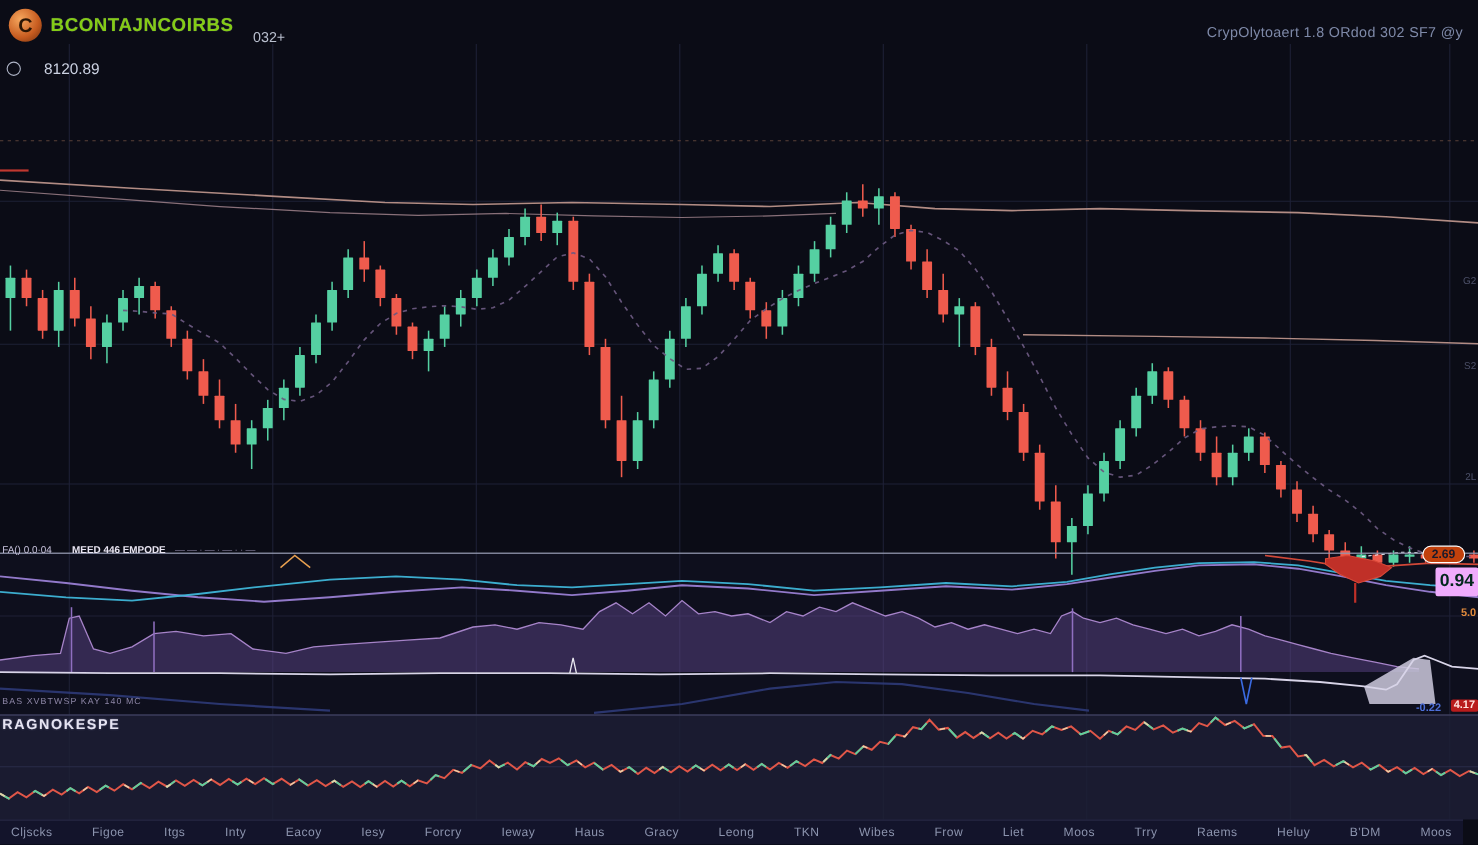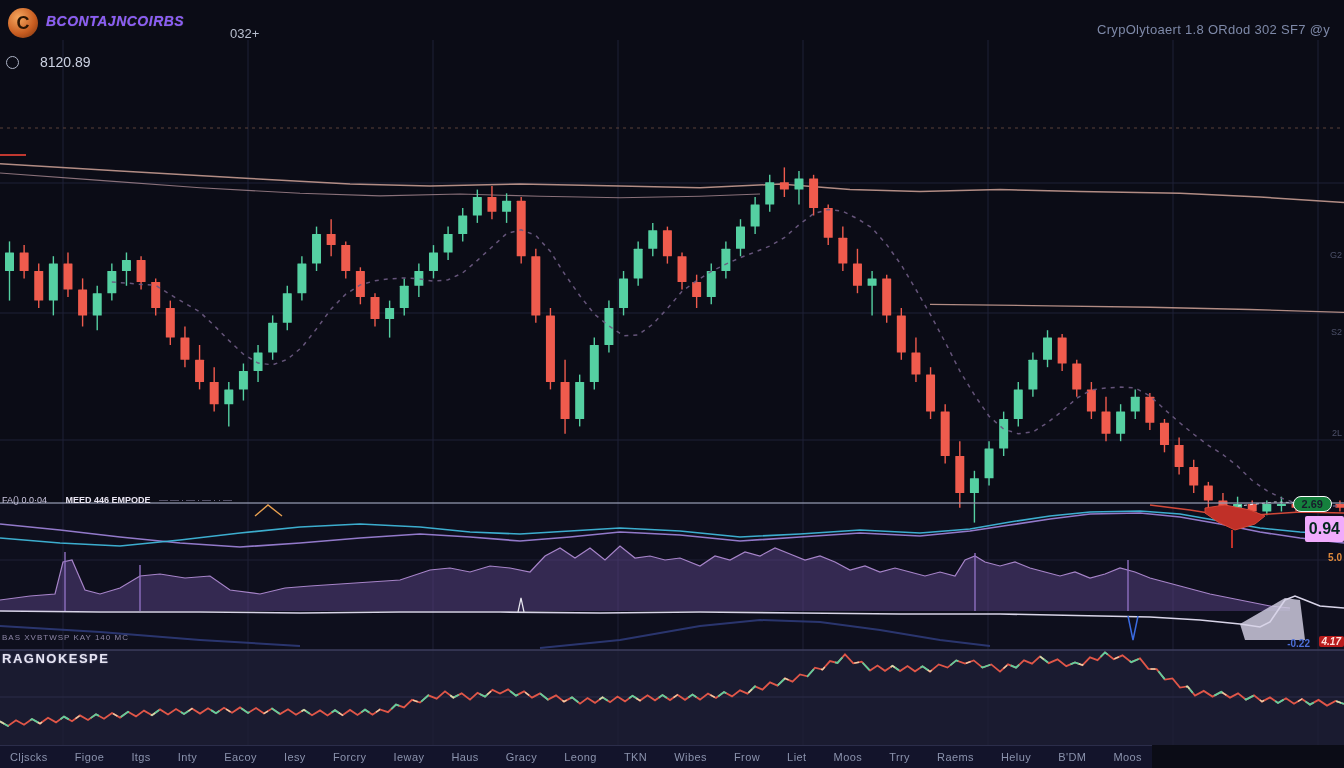--- a/index.html
+++ b/index.html
@@ -5,45 +5,45 @@
   html,body{margin:0;padding:0;background:#06070e;}
   #app{position:relative;width:1344px;height:768px;background:#0b0c16;overflow:hidden;
        font-family:"Liberation Sans","DejaVu Sans",sans-serif;color:#d7dae6;}
   #chart-canvas{position:absolute;left:0;top:0;}
   .abs{position:absolute;}
   
   #logo{left:8px;top:8px;width:30px;height:30px;border-radius:50%;
         background:radial-gradient(circle at 35% 32%,#f6a75e,#c75c20 58%,#6e2f0e);
         display:flex;align-items:center;justify-content:center;
         font-weight:bold;font-size:18px;color:#2a1504;}
-  #brand{left:46px;top:13px;font-size:14px;font-weight:bold;letter-spacing:.5px;color:#8b5cf6;
-         text-shadow:0 0 1px rgba(255,255,255,.35);font-style:italic;}
+  #brand{left:46px;top:13px;font-size:17px;font-weight:bold;letter-spacing:.5px;color:#84cc16;
+         text-shadow:0 0 1px rgba(255,255,255,.35);}
   #hdr-badge{left:230px;top:14px;font-size:13px;color:#b9bfce;margin-top:12px;}
   #price-row{left:6px;top:54px;font-size:14px;color:#ccd2e2;display:flex;align-items:center;gap:21px;}
   #price-ico{width:11px;height:11px;border-radius:50%;border:1.5px solid #aeb4c6;display:inline-block;}
   #status-right{right:14px;top:22px;font-size:13px;color:#7e89a8;letter-spacing:.3px;}
   
   #mid-label{left:2px;top:495px;font-size:9px;color:#c9c4de;white-space:nowrap;}
   #mid-label .seg2{color:#e9e5f2;font-weight:bold;margin-left:16px;}
   #mid-label .trail{color:#7d7794;margin-left:6px;letter-spacing:2px;}
   #dim-text{left:2px;top:633px;font-size:8px;color:#8d86a6;letter-spacing:1px;}
   #osc-title{left:2px;top:651px;font-size:13px;font-weight:bold;color:#e6e4f2;letter-spacing:1.5px;
              text-shadow:0 0 2px rgba(200,200,255,.4);}
   
-  .px-bubble{right:12px;top:496px;background:#15803d;color:#191a2c;font-size:11px;font-weight:bold;
+  .px-bubble{right:12px;top:496px;background:#c2410c;color:#191a2c;font-size:11px;font-weight:bold;
              padding:1px 8px;border-radius:8px;border:1px solid #ffffff;}
   .px-green{right:0px;top:516px;background:#f0abfc;color:#03271c;font-size:16px;font-weight:bold;
             padding:4px 4px;border-radius:2px;}
   .px-orange{right:2px;top:552px;color:#e08a3c;font-size:10px;font-weight:bold;}
   .px-blue{right:34px;top:638px;color:#4d6fd8;font-size:10px;font-weight:bold;}
   .px-red{right:0px;top:636px;background:#b91c1c;color:#ffe3de;font-size:10px;font-weight:bold;
-          padding:0 3px;border-radius:2px;font-style:italic;}
+          padding:0 3px;border-radius:2px;}
   .px-dim{right:2px;font-size:9px;color:#4c5068;margin-left:16px;}
   
-  #time-axis{left:0;top:745px;width:1152px;height:23px;background:#13142b;
+  #time-axis{left:0;top:745px;width:1330px;height:23px;background:#13142b;
              border-top:1px solid #2b2d4a;display:flex;align-items:center;
              justify-content:space-between;padding:0 10px;box-sizing:border-box;}
   .t-lbl{font-size:11px;color:#8b93ad;letter-spacing:.4px;white-space:nowrap;}
 </style>
 </head>
 <body>
 
 <div id="app">
   <svg id="chart-canvas" width="1344" height="768" viewBox="0 0 1344 768">
       <g>

